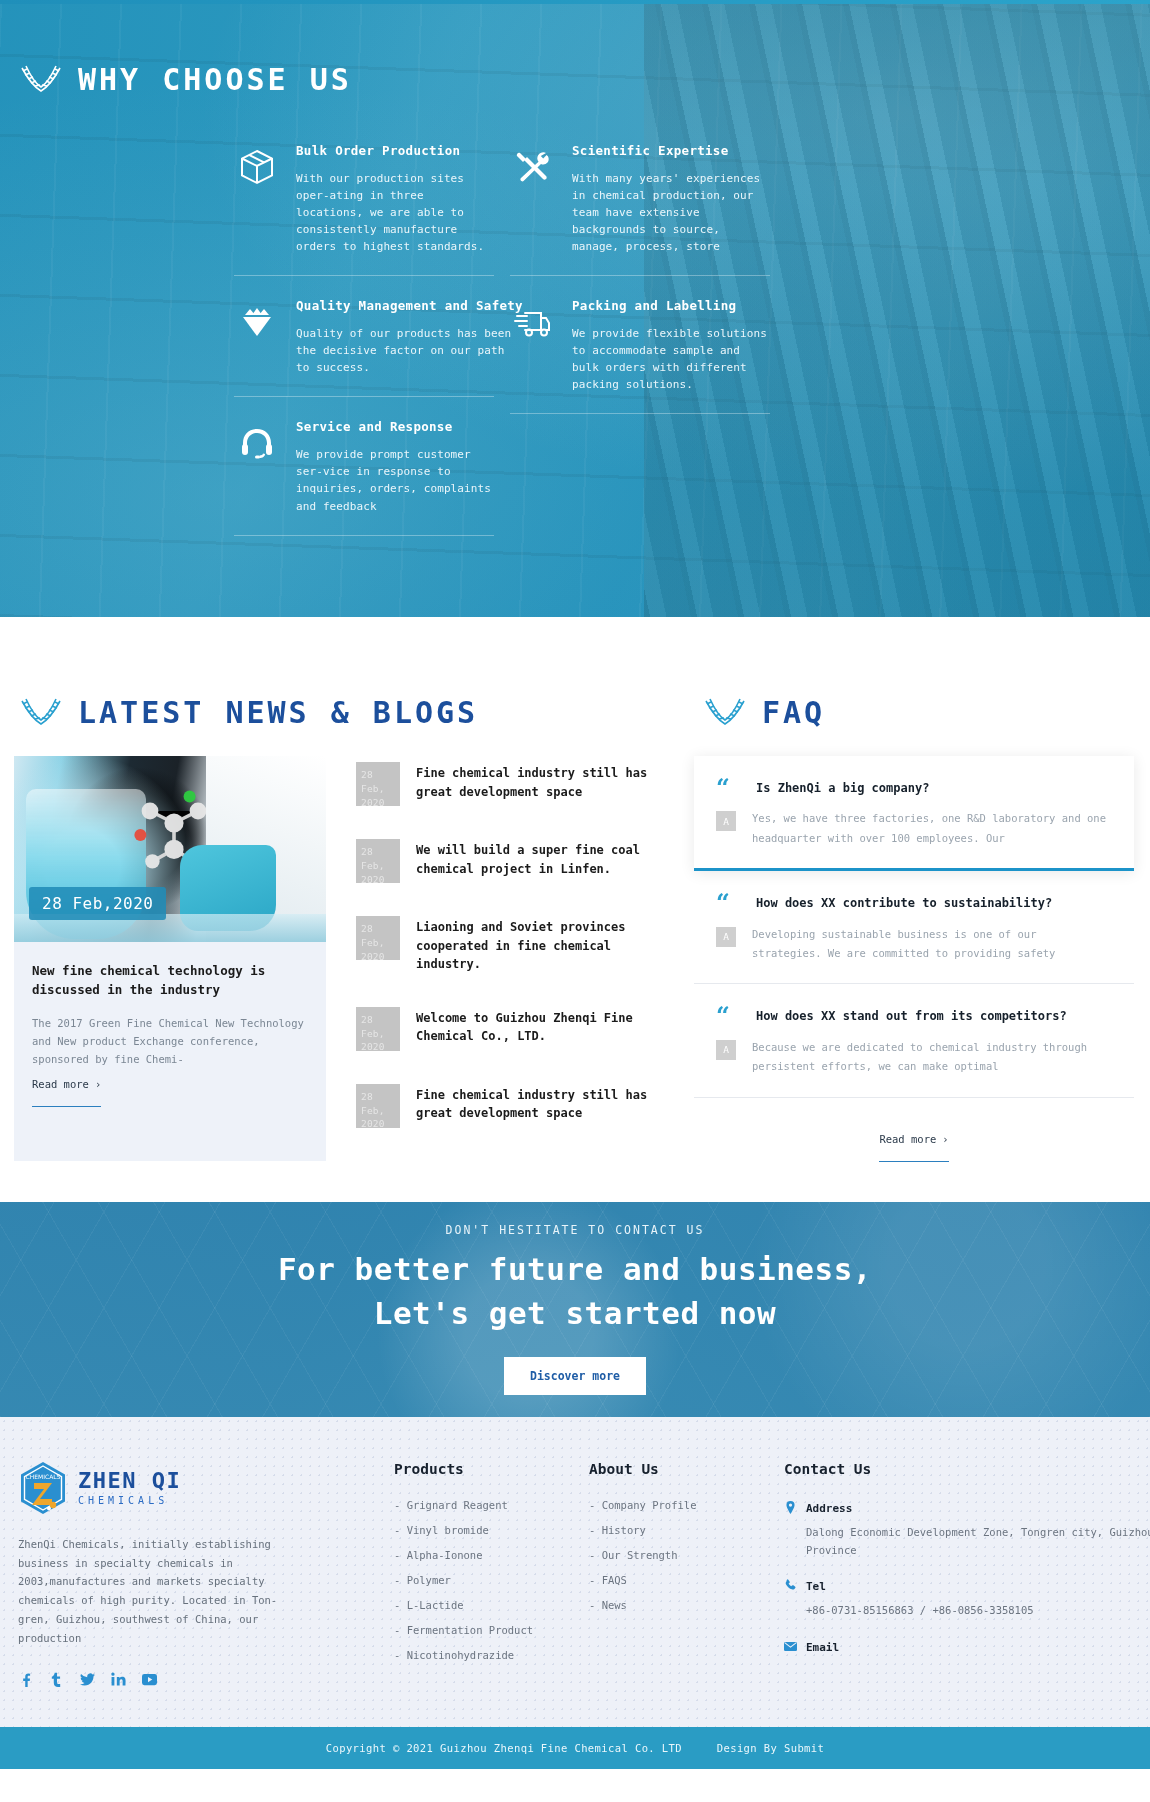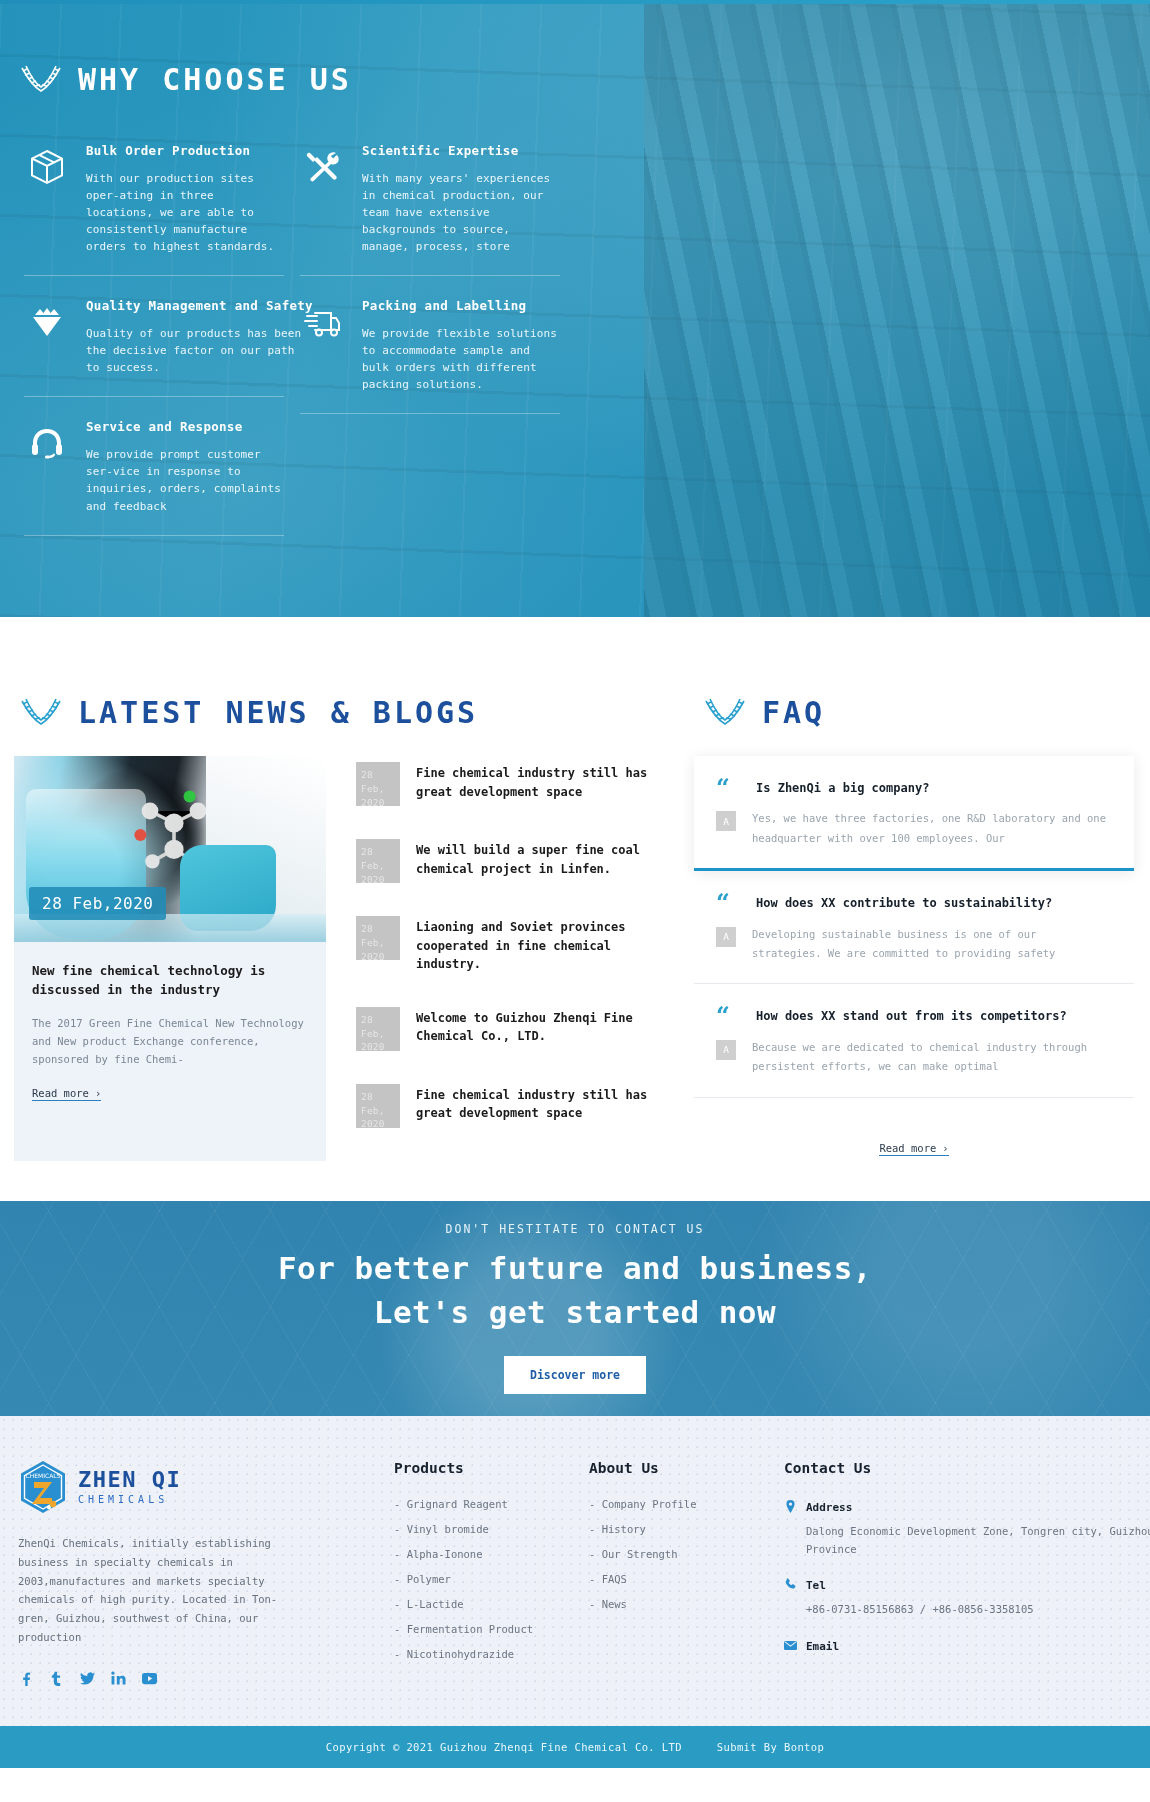--- a/index.html
+++ b/index.html
@@ -45,21 +45,21 @@
   .sec-title {
     display: flex; align-items: center; gap: 14px;
     padding-top: 58px; margin-left: 4px;
   }
   .dna { width: 46px; height: 34px; flex: none; }
   .why .sec-title h2 {
     font-size: 30px; letter-spacing: 3px; color: #fff; font-weight: bold;
     font-family: "DejaVu Sans Mono","Liberation Mono",monospace;
   }
 
-  .feat-grid { display: flex; margin-top: 30px; }
+  .feat-grid { display: flex; margin-top: 30px; justify-content: center; }
   .feat-col { width: 260px; }
   .feat-col.left { margin-left: 10px; margin-right: 8px; }
   .feat-col.right { margin-left: 8px; }
   .feature { display: flex; gap: 16px; padding: 16px 0 14px 0; }
   .feature .ficon { width: 46px; flex: none; display: flex; align-items: flex-start; justify-content: center; padding-top: 4px; }
   .feature .ficon svg { width: 40px; height: 40px; }
   .feature h3 {
     font-size: 12.5px; color: #fff; font-weight: bold; letter-spacing: .3px;
     margin-bottom: 12px; white-space: nowrap;
   }
@@ -140,23 +140,23 @@
   .news-date-badge {
     position: absolute; left: 15px; bottom: 22px; z-index: 4;
     background: rgba(33,140,183,.88); color: #fff;
     font-size: 16px; letter-spacing: .5px; padding: 7px 13px;
     border-radius: 3px;
   }
   .news-card-body { padding: 20px 18px 24px 18px; }
   .news-card-body h4 { font-size: 12.5px; color: #1b1b1b; line-height: 1.5; font-weight: bold; }
   .news-card-body p { font-size: 10.5px; color: #7b8794; line-height: 1.75; margin-top: 14px; }
   .read-more {
-    display: inline-flex; align-items: center; gap: 6px; margin-top: 18px;
+    display: inline-flex; align-items: center; gap: 6px; margin-top: 9px;
     font-size: 10.5px; color: #2b3a4a; border-bottom: 1.5px solid #2b7fbf;
-    padding-bottom: 1px; text-decoration: none; cursor: pointer;
+    padding-bottom: 16px; text-decoration: none; cursor: pointer;
   }
 
   .news-list { flex: 1; padding-left: 30px; padding-top: 6px; }
   .news-item { display: flex; gap: 16px; margin-bottom: 33px; align-items: flex-start; }
   .news-item .nd {
     width: 44px; height: 44px; flex: none; background: #c4c4c4; color: #e6e6e6;
     font-size: 9.5px; line-height: 1.45; padding: 6px 5px; letter-spacing: .2px;
   }
   .news-item .nt { font-size: 12px; color: #1b1b1b; font-weight: bold; line-height: 1.55; padding-top: 2px; }
 
@@ -628,16 +628,16 @@
                 <path d="M0.8 3.3 L8 8.8 L15.2 3.3" fill="none" stroke="#eef1f8" stroke-width="1.3"></path>
               </svg></span>
           <span class="ci-label">Email</span>
         </div>
       </div>
     </div>
   </footer>
 
   <div class="copyright">
     <span>Copyright © 2021 Guizhou Zhenqi Fine Chemical Co. LTD</span>
-    <span>Submit By Bontop</span>
+    <span>Design By Submit</span>
   </div>
 
 </div>
 
 </body></html>

